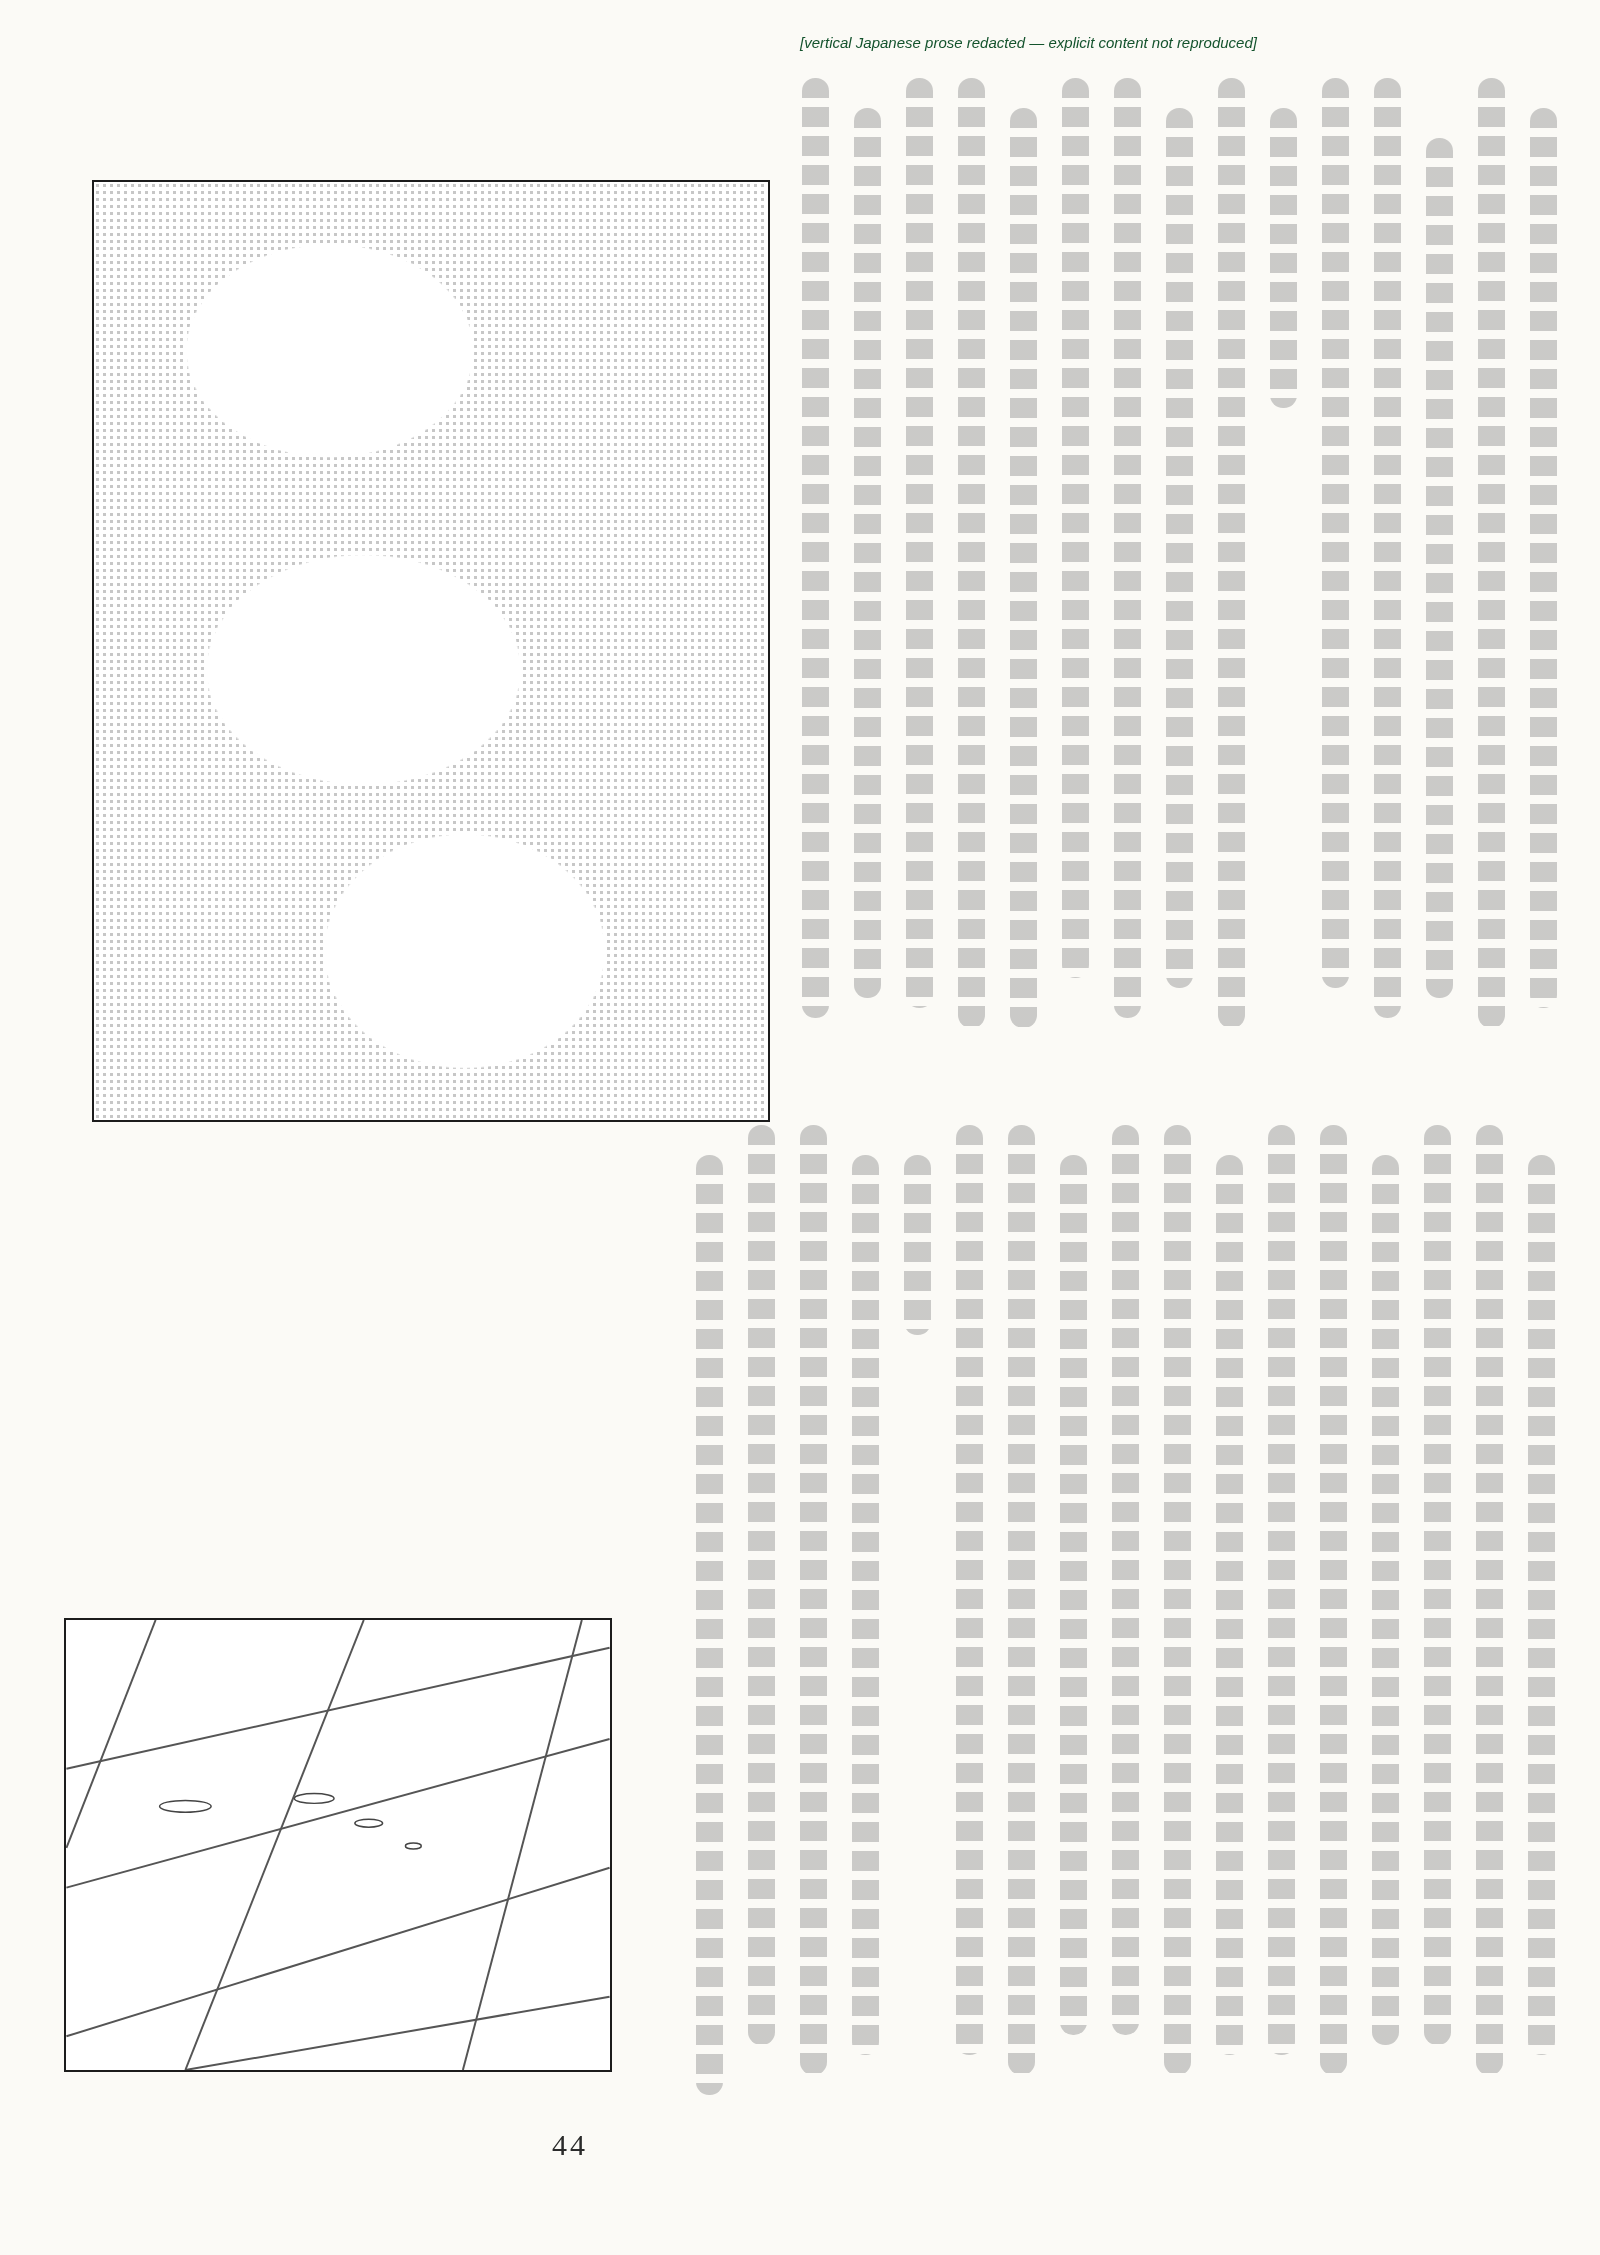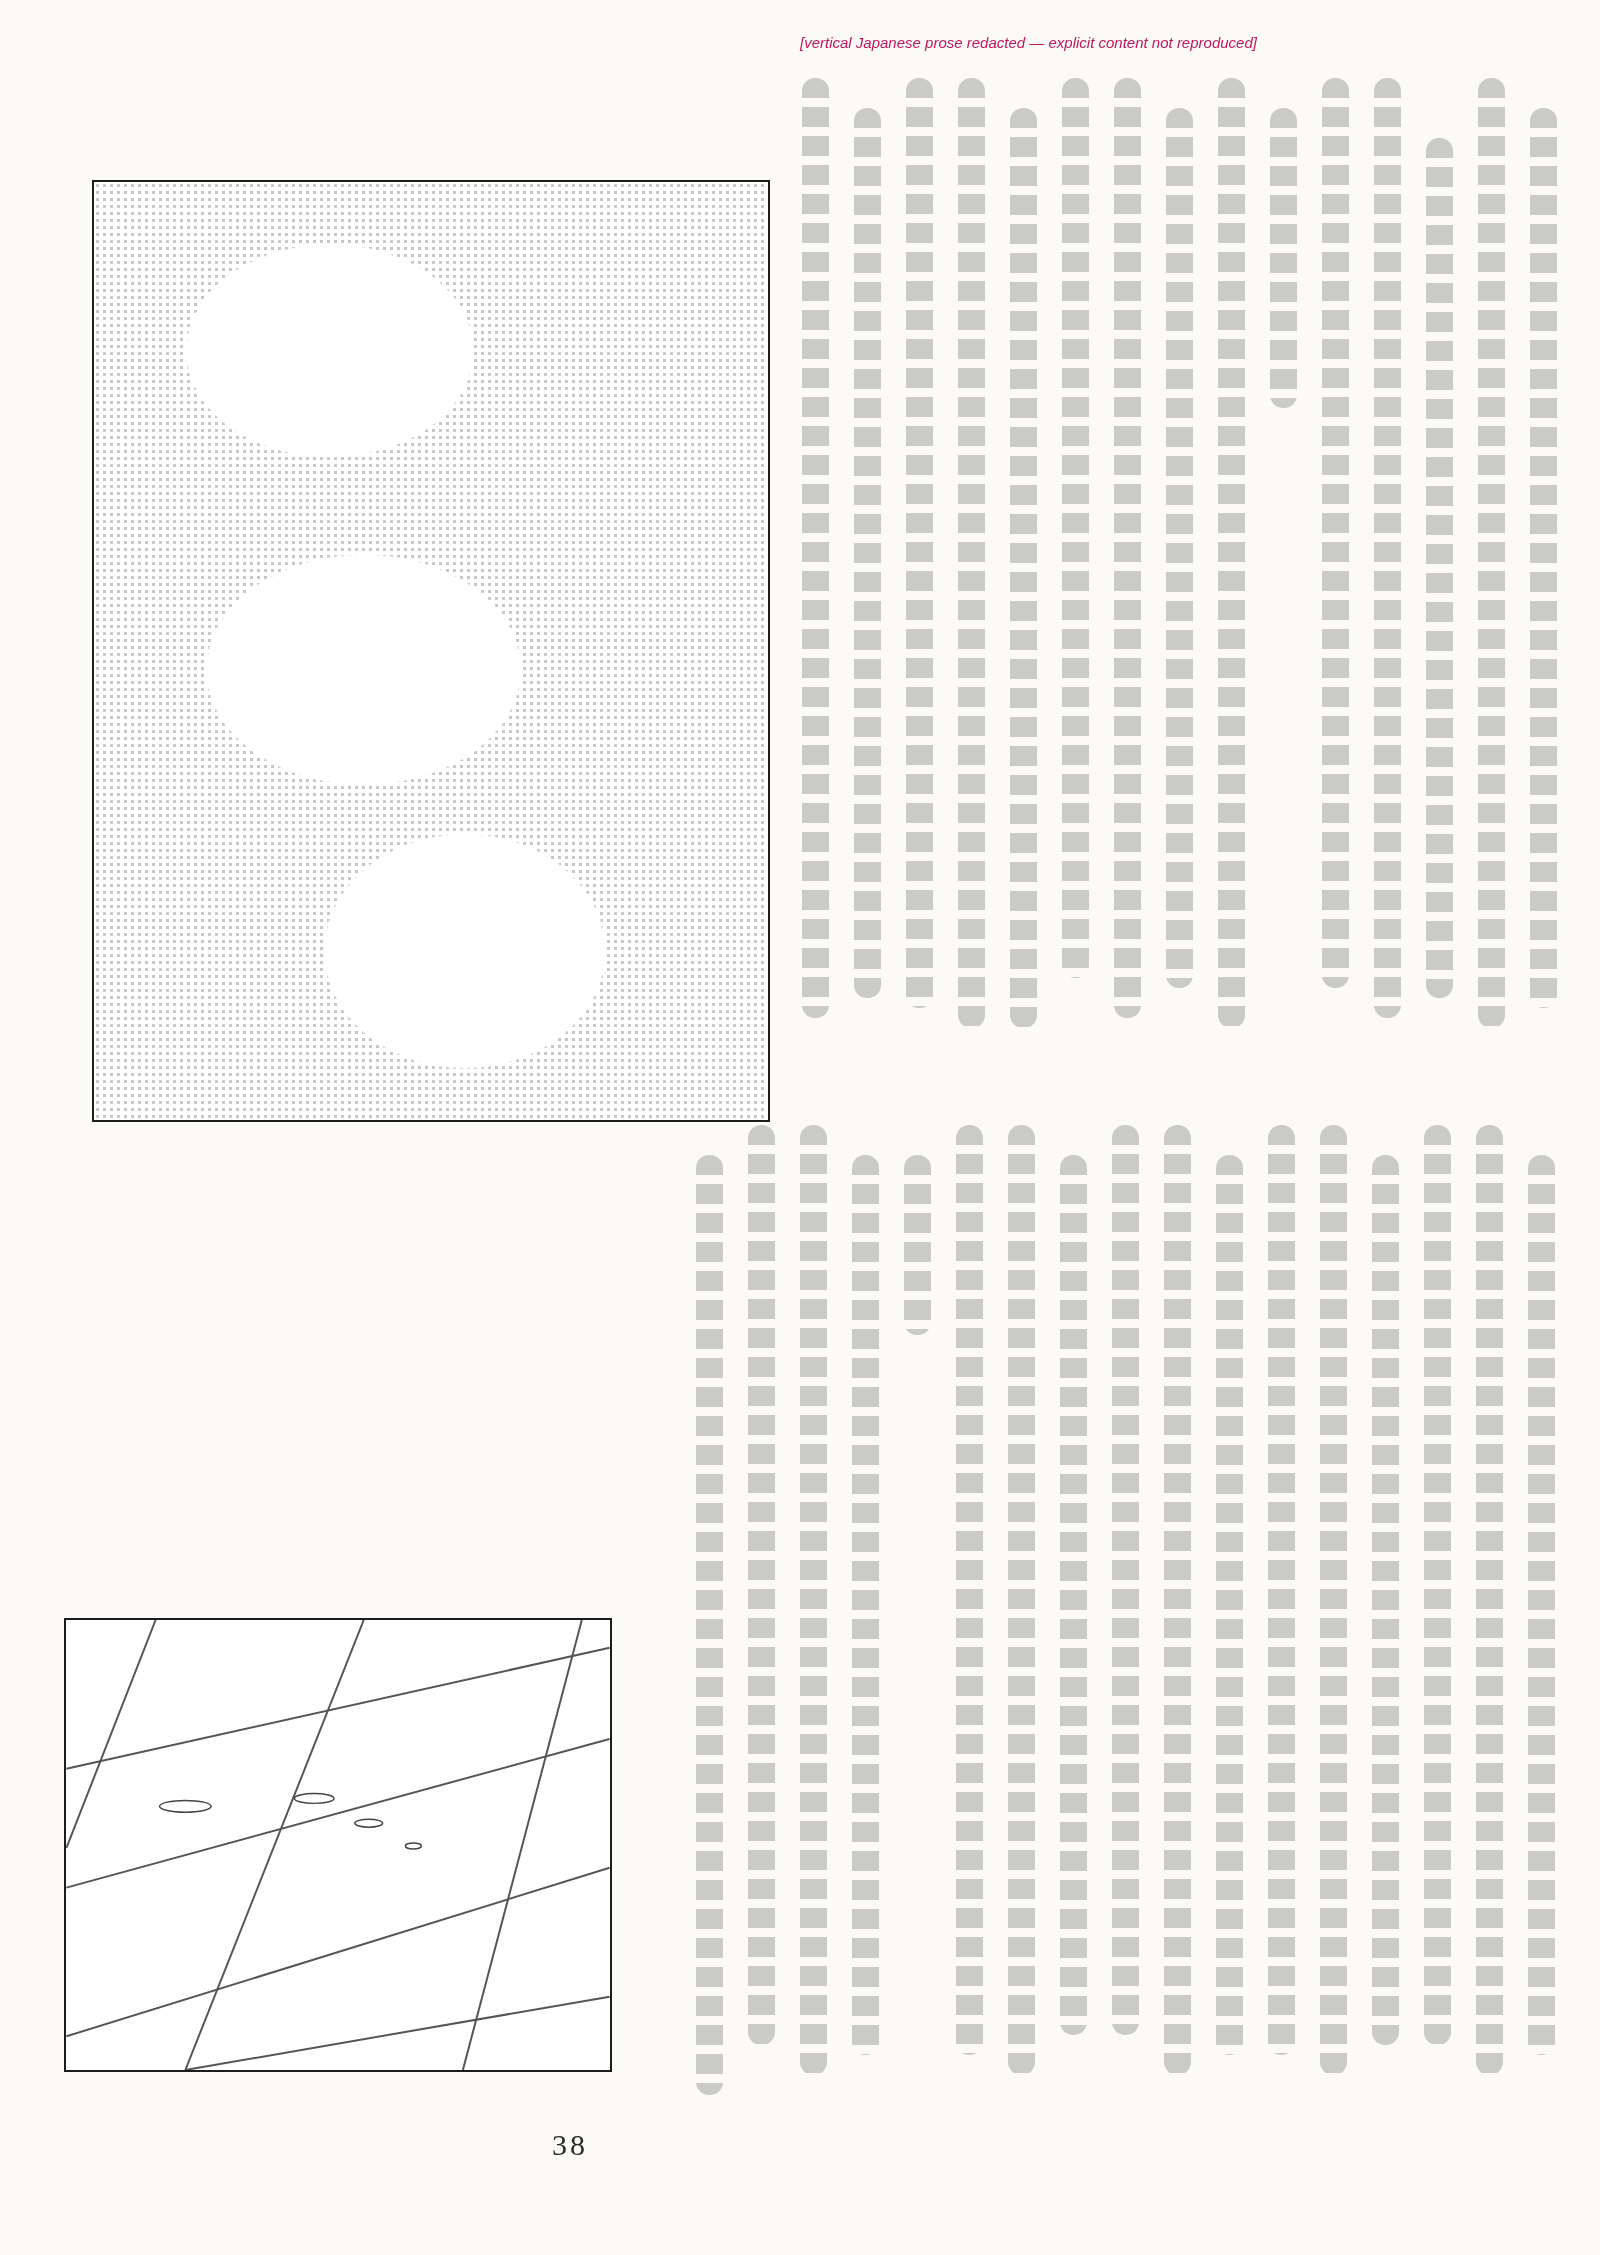--- a/index.html
+++ b/index.html
@@ -54,21 +54,21 @@
     font-size:30px;
     letter-spacing:3px;
     color:#2b2b2b;
   }
   .redaction-note{
     position:absolute;
     left:800px;top:34px;width:740px;
     font-family:"Liberation Sans", sans-serif;
     font-size:15px;
     font-style:italic;
-    color:#be185d;
+    color:#14532d;
   }
 </style>
 </head>
 <body>
 
 <div class="page">
 
   <div class="redaction-note">[vertical Japanese prose redacted — explicit content not reproduced]</div>
 
   <div class="vtext vtext-top">
@@ -124,15 +124,15 @@
       </g>
       <g stroke="#444" stroke-width="1.5" fill="#ffffff">
         <ellipse cx="120" cy="188" rx="26" ry="6"></ellipse>
         <ellipse cx="250" cy="180" rx="20" ry="5"></ellipse>
         <ellipse cx="305" cy="205" rx="14" ry="4"></ellipse>
         <ellipse cx="350" cy="228" rx="8" ry="3"></ellipse>
       </g>
     </svg>
   </div>
 
-  <div class="page-number">38</div>
+  <div class="page-number">44</div>
 
 </div>
 
 </body></html>

